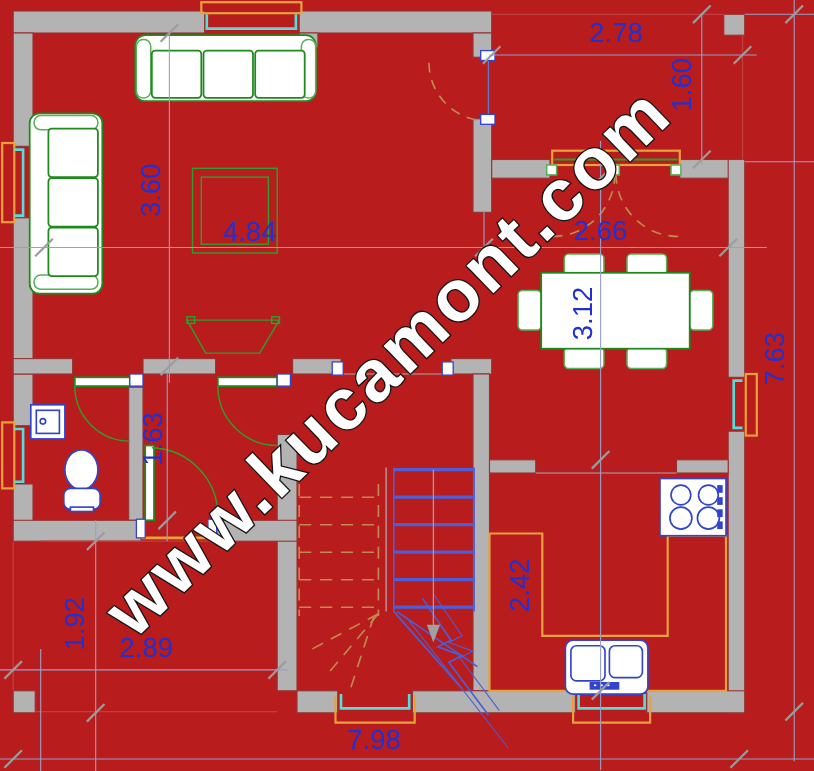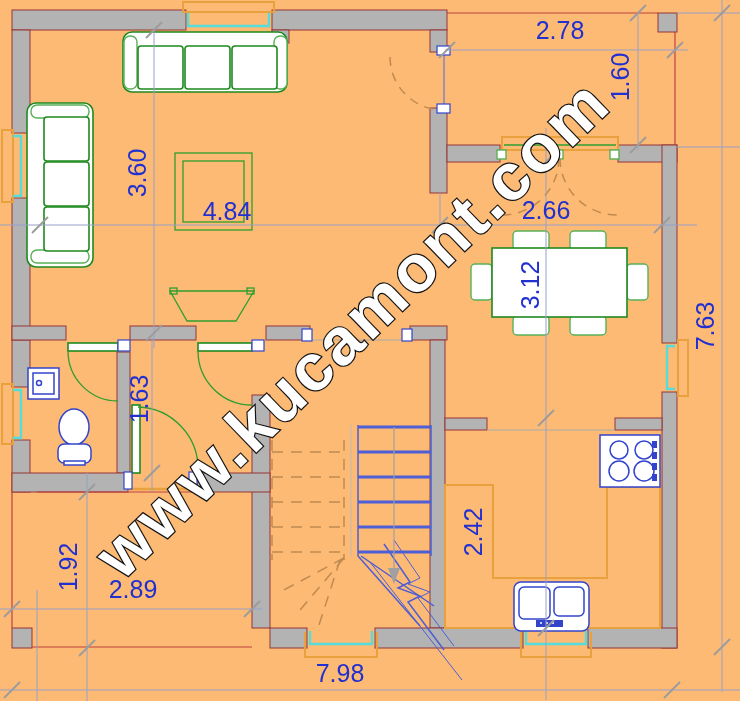--- a/index.html
+++ b/index.html
@@ -1,16 +1,16 @@
 <!DOCTYPE html>
 <html><head>
 <meta charset="utf-8">
 <style>
   html,body{margin:0;padding:0;background:#ffffff;}
-  #plan-wrap{position:relative;width:740px;height:701px;background:#fdba74;overflow:hidden;}
+  #plan-wrap{position:relative;width:740px;height:701px;background:#b91c1c;overflow:hidden;}
   svg{position:absolute;left:0;top:0;}
   text.dim{font-family:"Liberation Sans",sans-serif;font-size:25px;fill:#2130d0;}
   text.wm{font-family:"Liberation Sans",sans-serif;font-size:66px;font-weight:bold;
           fill:#ffffff;stroke:#141414;stroke-width:2.4px;paint-order:stroke;letter-spacing:3px;}
   .wall{fill:#b3b3b3;stroke:#953434;stroke-width:1;}
   .openline{stroke:#c04040;stroke-width:1.2;fill:none;}
   .ext{stroke:#98a0c8;stroke-width:1;fill:none;}
   .tick{stroke:#9c9c9c;stroke-width:2;}
   .grn{stroke:#1e8a1e;fill:#ffffff;stroke-width:1.6;}
   .grnl{stroke:#58b158;fill:#ffffff;stroke-width:1.4;}

